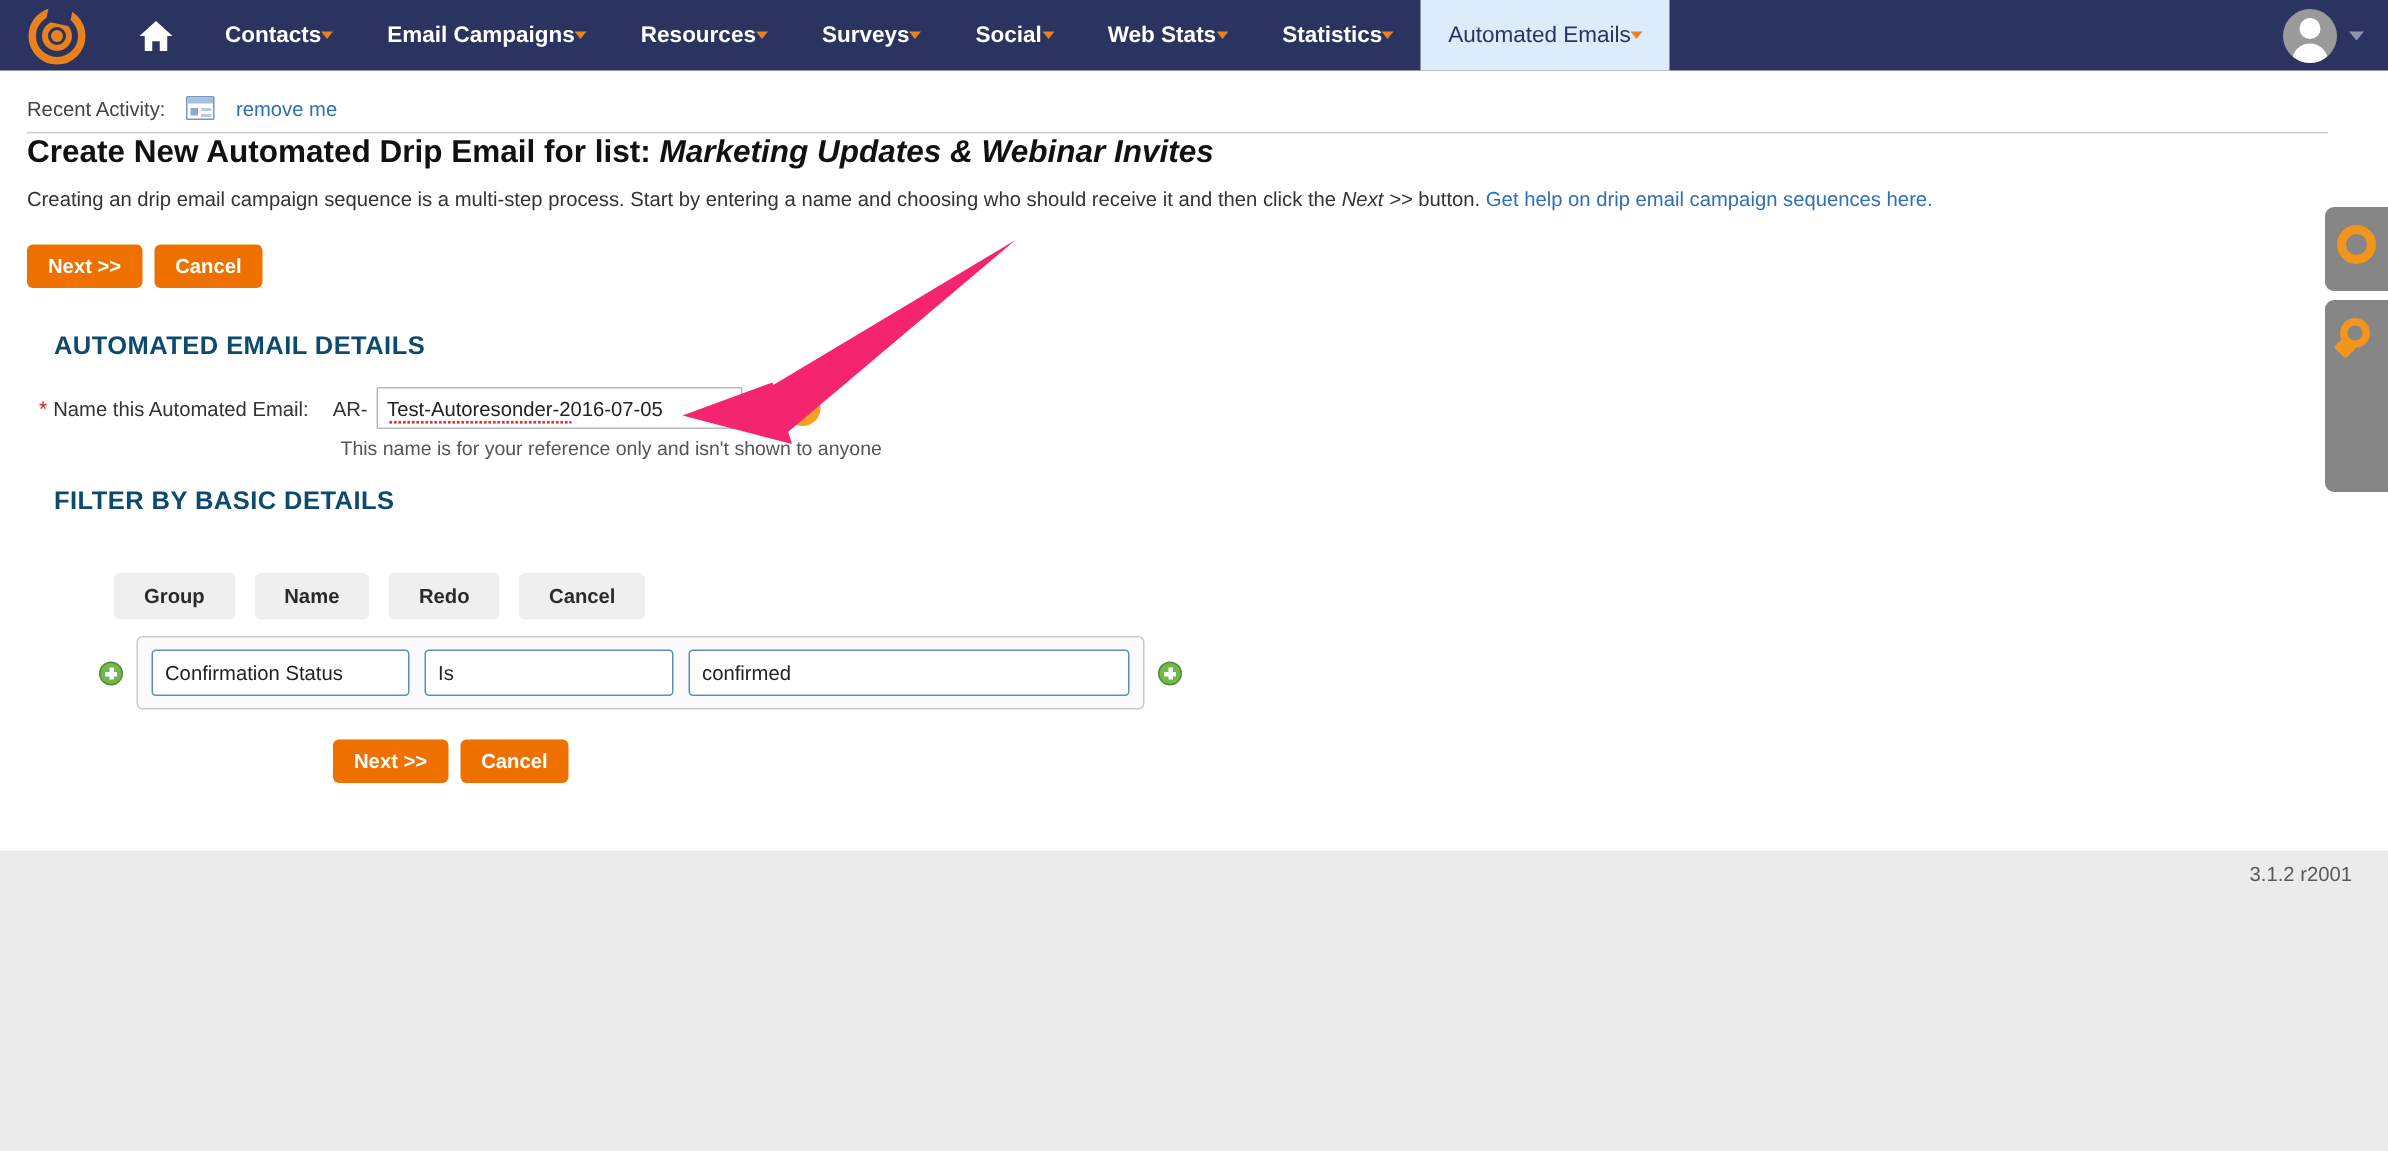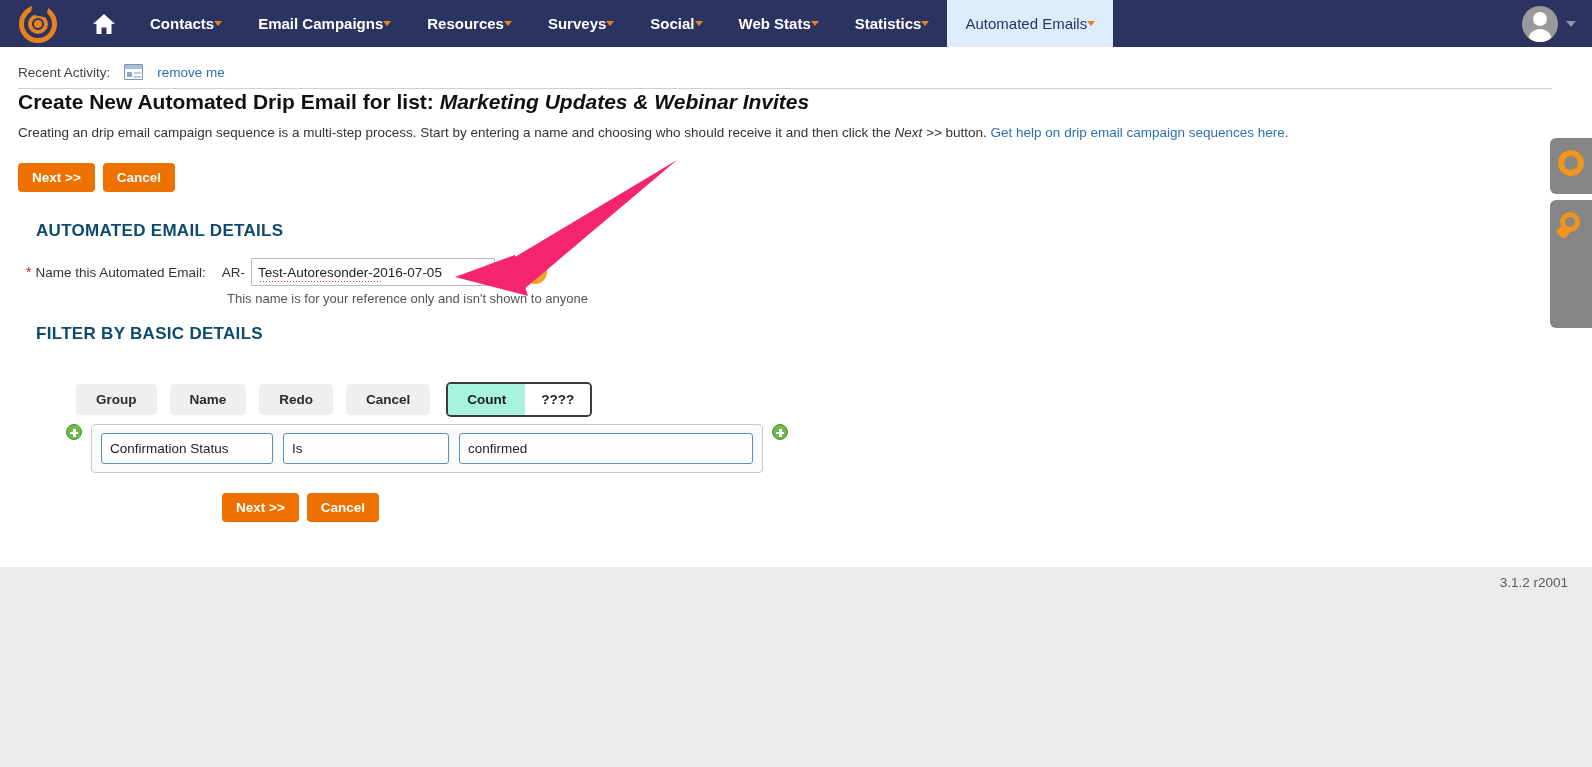--- a/index.html
+++ b/index.html
@@ -135,21 +135,21 @@
   .count-btn {
     background:#a6f2dc; padding:8px 19px; font-size:13.5px; font-weight:bold; color:#1c1c1c;
     cursor:pointer; border:0; font-family:"Liberation Sans", sans-serif;
   }
   .count-val {
     background:#fff; padding:8px 16px; font-size:13.5px; font-weight:bold; color:#1c1c1c;
     display:flex; align-items:center;
   }
 
   
-  .filter-area { position:absolute; top:424px; left:66px; display:flex; align-items:flex-start; gap:9px; }
+  .filter-area { position:absolute; top:424px; left:66px; display:flex; align-items:center; gap:9px; }
   .plus {
     width:16px; height:16px; border-radius:50%;
     background:#72b84e; border:1px solid #4f8e33; position:relative; cursor:pointer; flex:none;
   }
   .plus::before, .plus::after {
     content:""; position:absolute; background:#fff;
   }
   .plus::before { left:3px; top:6.5px; width:8px; height:2.5px; }
   .plus::after  { left:6.25px; top:3.5px; width:2.5px; height:8px; }
   .filter-box {
@@ -295,24 +295,20 @@
 
   <div class="field-hint">This name is for your reference only and isn't shown to anyone</div>
 
   <div class="sec-head" id="sec-filter">FILTER BY BASIC DETAILS</div>
 
   <div class="toolbar">
     <button class="tb-btn">Group</button>
     <button class="tb-btn">Name</button>
     <button class="tb-btn">Redo</button>
     <button class="tb-btn">Cancel</button>
-    <div class="count-group">
-      <button class="count-btn">Count</button>
-      <div class="count-val">????</div>
-    </div>
   </div>
 
   <div class="filter-area">
     <span class="plus"></span>
     <div class="filter-box">
       <input id="f-field" class="f-input" value="Confirmation Status" style="">
       <input id="f-op" class="f-input" value="Is" style="">
       <input id="f-val" class="f-input" value="confirmed" style="">
     </div>
     <span class="plus"></span>

